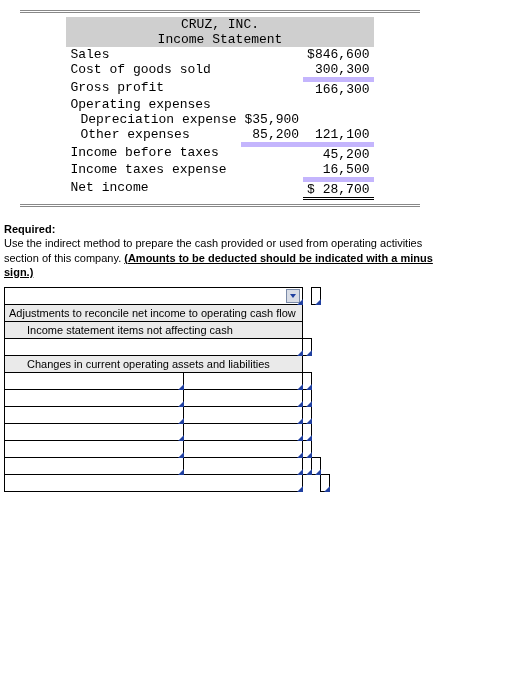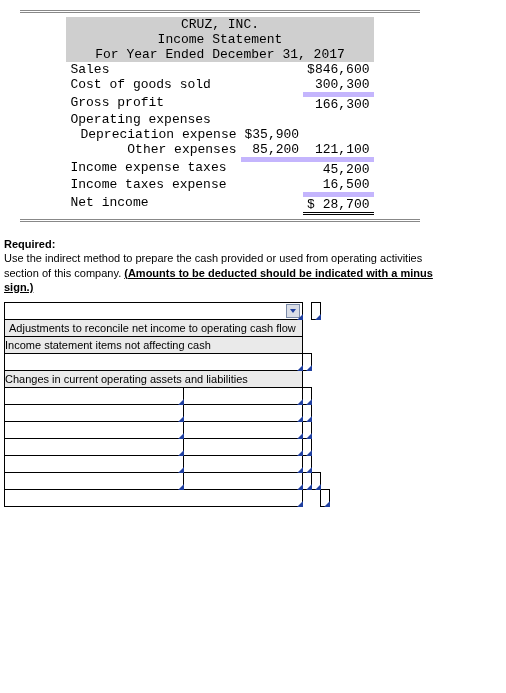--- a/index.html
+++ b/index.html
@@ -20,21 +20,21 @@
   }
   .is-table {
     font-family: "Courier New", monospace;
     font-size: 13px;
     border-collapse: collapse;
     margin: 0 auto;
   }
   .is-table td { padding: 0 4px; vertical-align: top; }
   .head-row td { background: #cfcfcf; }
   .center { text-align: center; }
-  .indent1 { padding-left: 14px !important; text-align: right; }
+  .indent1 { padding-left: 14px !important; }
   .num { text-align: right; white-space: nowrap; }
   .under-s { border-bottom: 5px solid #c4b5fd; }
   .under-d { border-bottom: 3px double #000; }
 
   .req {
     margin: 10px 4px 6px 4px;
     font-size: 11px;
     line-height: 1.3;
   }
   .req b { font-weight: bold; }
@@ -48,21 +48,21 @@
   .cf-table td {
     border: 1px solid #000;
     height: 16px;
     padding: 0 4px;
     background: #fff;
     vertical-align: middle;
     position: relative;
   }
   .cf-table td.noborder { border: none; background: transparent; }
   .cf-table td.header-cell { background: #eaeaea; }
-  .cf-table td.label2 { padding-left: 0; }
+  .cf-table td.label2 { padding-left: 22px; }
   .cf-table td.dd {
     position: relative;
   }
   .dd-handle {
     position: absolute;
     right: -1px;
     bottom: -1px;
     width: 0; height: 0;
     border-left: 6px solid transparent;
     border-bottom: 6px solid #2040a0;
@@ -94,23 +94,20 @@
 
 <div class="is-area">
   <table class="is-table">
     <tbody>
           <tr class="head-row">
             <td class="center" colspan="3">CRUZ, INC.</td>
           </tr>
     <tr class="head-row">
             <td class="center" colspan="3">Income Statement</td>
           </tr>
-    <tr class="head-row">
-            <td class="center" colspan="3">For Year Ended December 31, 2017</td>
-          </tr>
     <tr>
       <td>Sales</td>
       <td></td>
       <td class="num">$846,600</td>
     </tr>
     <tr>
       <td>Cost of goods sold</td>
       <td></td>
       <td class="num under-s">300,300</td>
     </tr>
@@ -126,21 +123,21 @@
       <td class="indent1">Depreciation expense</td>
       <td class="num">$35,900</td>
       <td></td>
     </tr>
     <tr>
       <td class="indent1">Other expenses</td>
       <td class="num under-s">85,200</td>
       <td class="num under-s">121,100</td>
     </tr>
     <tr>
-      <td>Income expense taxes</td>
+      <td>Income before taxes</td>
       <td></td>
       <td class="num">45,200</td>
     </tr>
     <tr>
       <td>Income taxes expense</td>
       <td></td>
       <td class="num under-s">16,500</td>
     </tr>
     <tr>
       <td>Net income</td>

